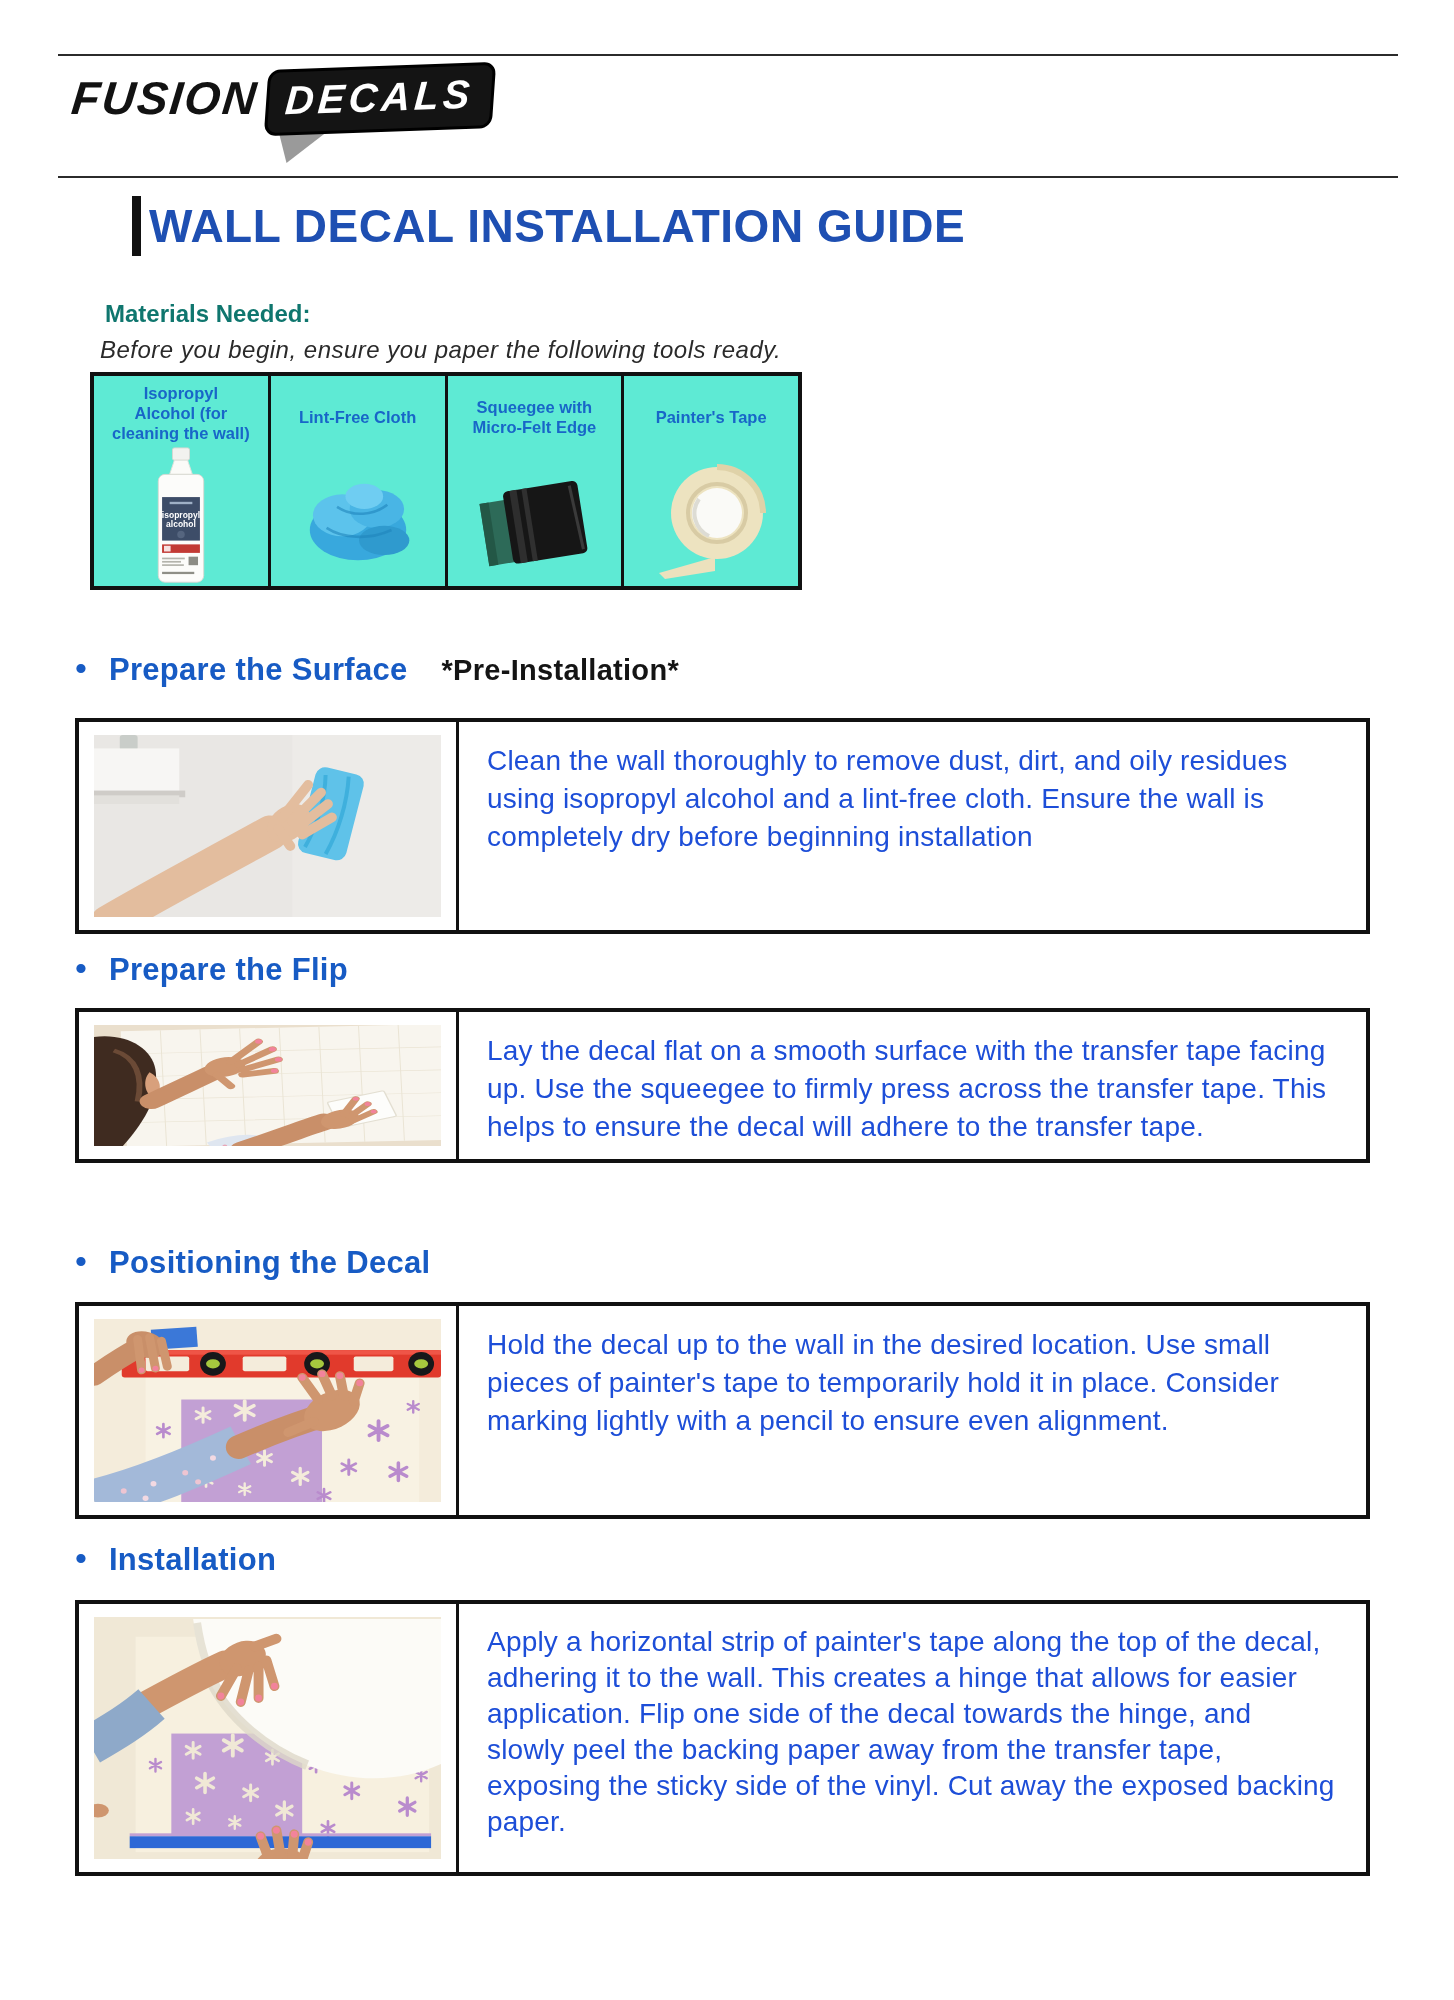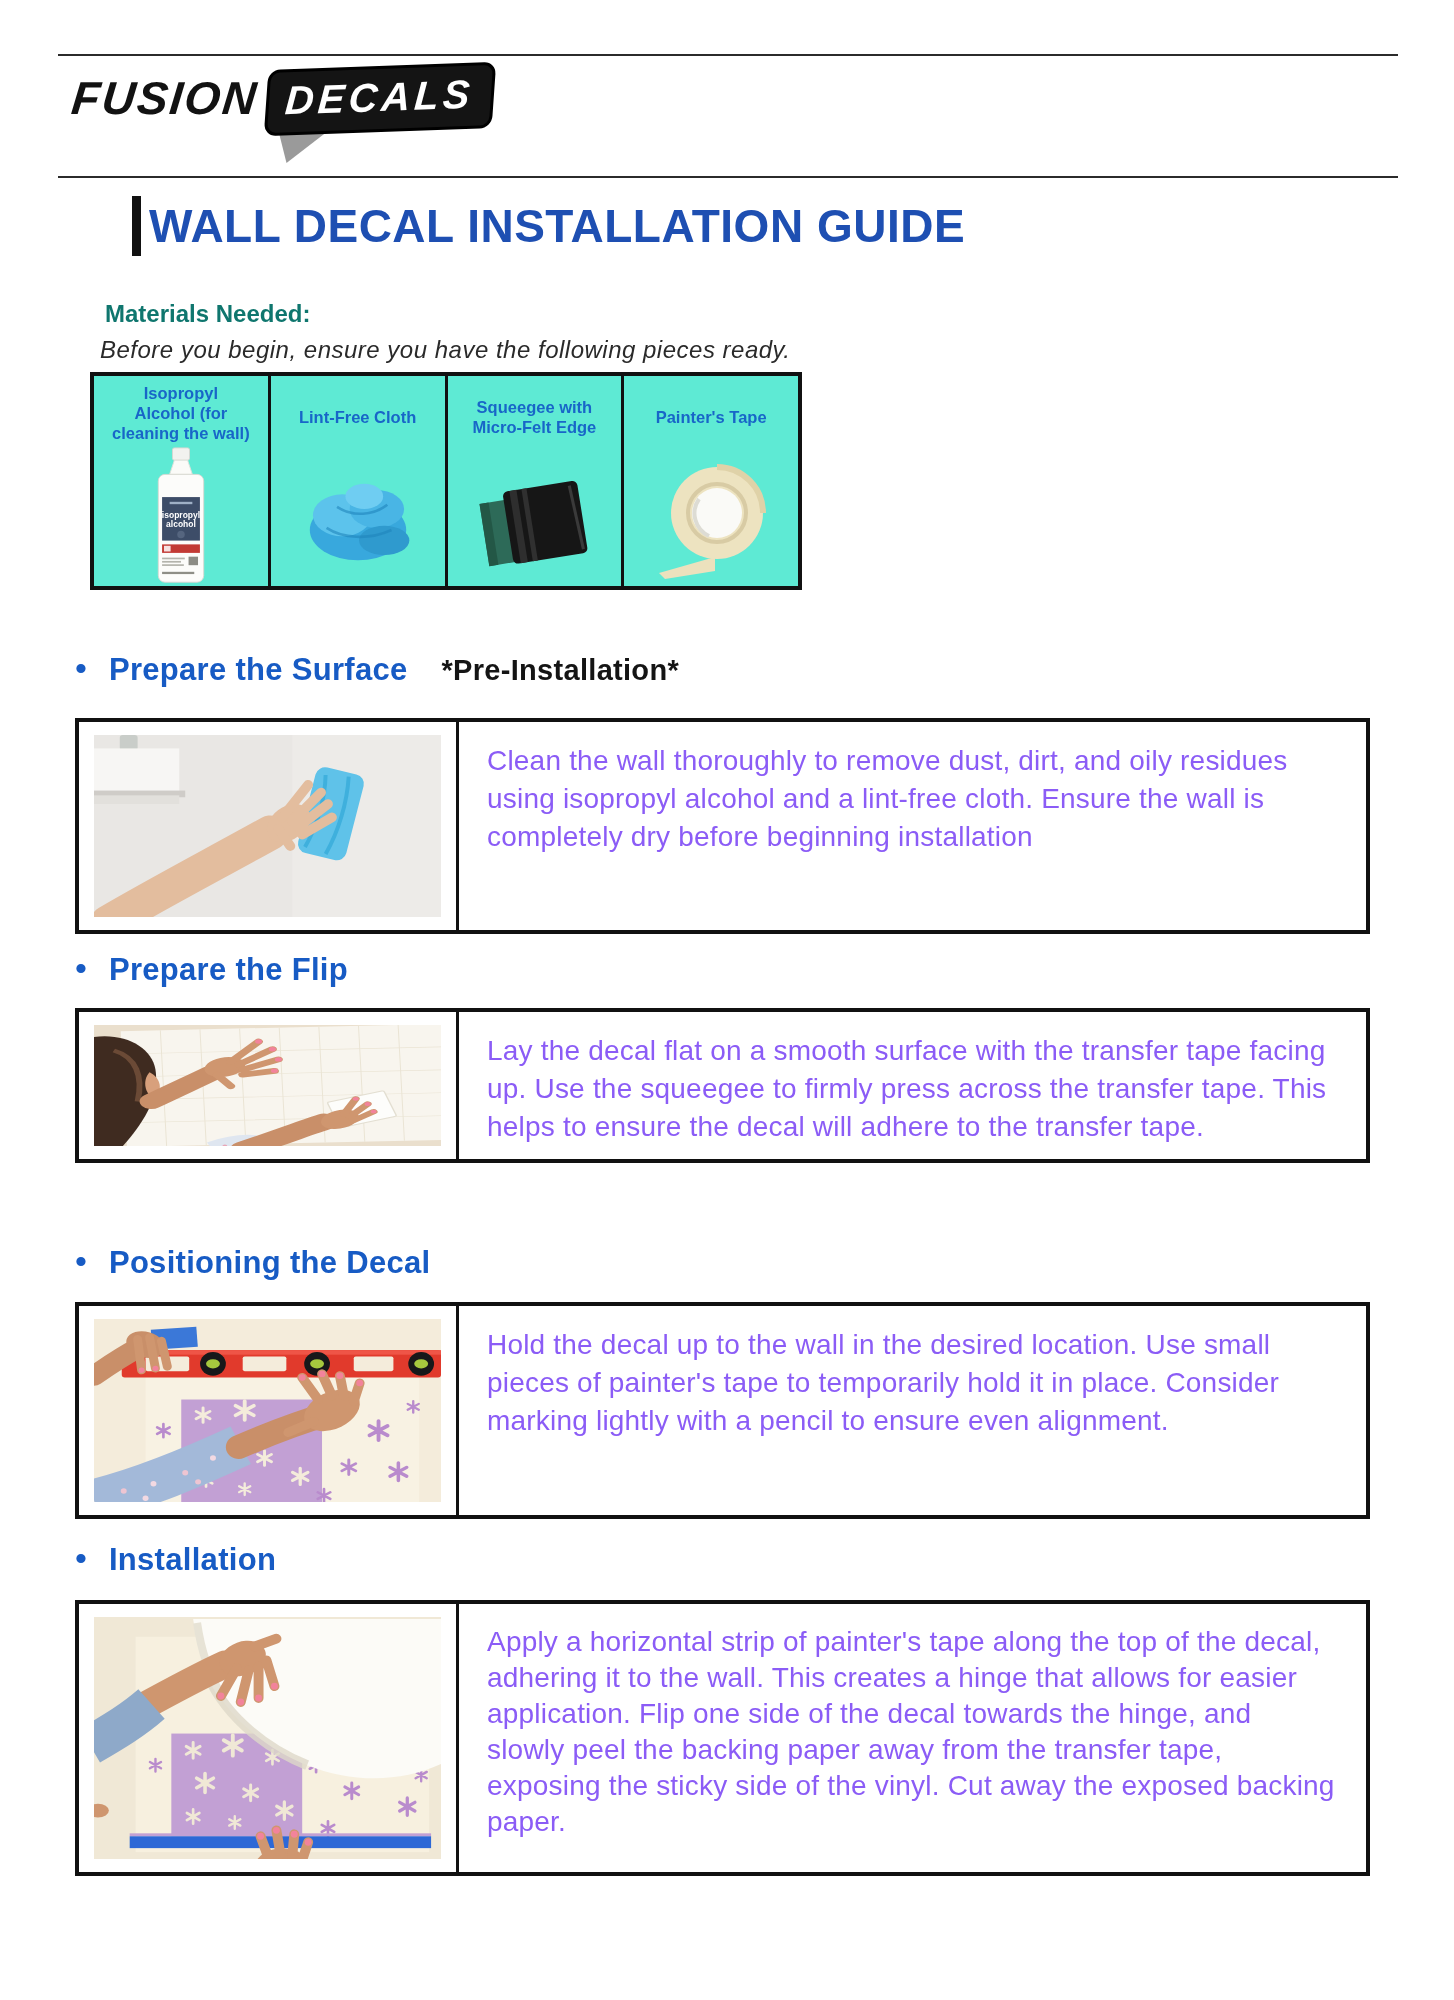--- a/index.html
+++ b/index.html
@@ -36,21 +36,21 @@
   .step-heading{position:absolute;left:75px;display:flex;align-items:baseline;}
   .step-bullet{font-size:34px;color:#175bc4;margin-right:22px;line-height:40px;}
   .step-title{font-size:31px;font-weight:bold;color:#175bc4;letter-spacing:0.3px;}
   .step-note{font-size:29px;font-weight:bold;color:#141414;margin-left:34px;letter-spacing:0.3px;}
   .step-box{position:absolute;left:75px;width:1295px;border:4px solid #111;box-sizing:border-box;
             display:flex;background:#fff;}
   .photo-cell{position:relative;width:380px;flex:0 0 380px;border-right:3px solid #111;box-sizing:border-box;}
   .photo{position:absolute;top:13px;bottom:13px;left:15px;right:15px;}
   .photo svg{width:100%;height:100%;display:block;}
   .text-cell{flex:1;padding:20px 30px 0 28px;box-sizing:border-box;}
-  .step-desc{font-size:28px;line-height:38px;color:#8b5cf6;letter-spacing:0.2px;}
+  .step-desc{font-size:28px;line-height:38px;color:#1d4ed8;letter-spacing:0.2px;}
   .desc-tight{line-height:36px;}
 </style>
 </head>
 <body>
 
 <div class="page">
 
   <div class="rule" style="top:54px;"></div>
 
   <div class="logo">
@@ -62,21 +62,21 @@
   </div>
 
   <div class="rule" style="top:176px;"></div>
 
   <div class="title-row">
     <div class="title-bar"></div>
     <div class="page-title">WALL DECAL INSTALLATION GUIDE</div>
   </div>
 
   <div class="mat-heading">Materials Needed:</div>
-  <div class="mat-sub">Before you begin, ensure you have the following pieces ready.</div>
+  <div class="mat-sub">Before you begin, ensure you paper the following tools ready.</div>
 
   <div class="mat-table">
     <div class="mat-cell">
       <div class="mat-label">Isopropyl Alcohol (for cleaning the wall)</div>
       <div class="mat-img">
         <svg viewBox="0 0 80 148" width="76" height="140">
           <rect x="31" y="2" width="18" height="13" rx="2" fill="#f2f2ef" stroke="#d7d7d1"></rect>
           <path d="M33 15 L47 15 L52 30 L28 30 Z" fill="#fbfbf8" stroke="#e0e0da"></path>
           <rect x="16" y="30" width="48" height="114" rx="7" fill="#fcfcfa" stroke="#d9d9d3"></rect>
           <rect x="20" y="54" width="40" height="46" fill="#3d4d68"></rect>

